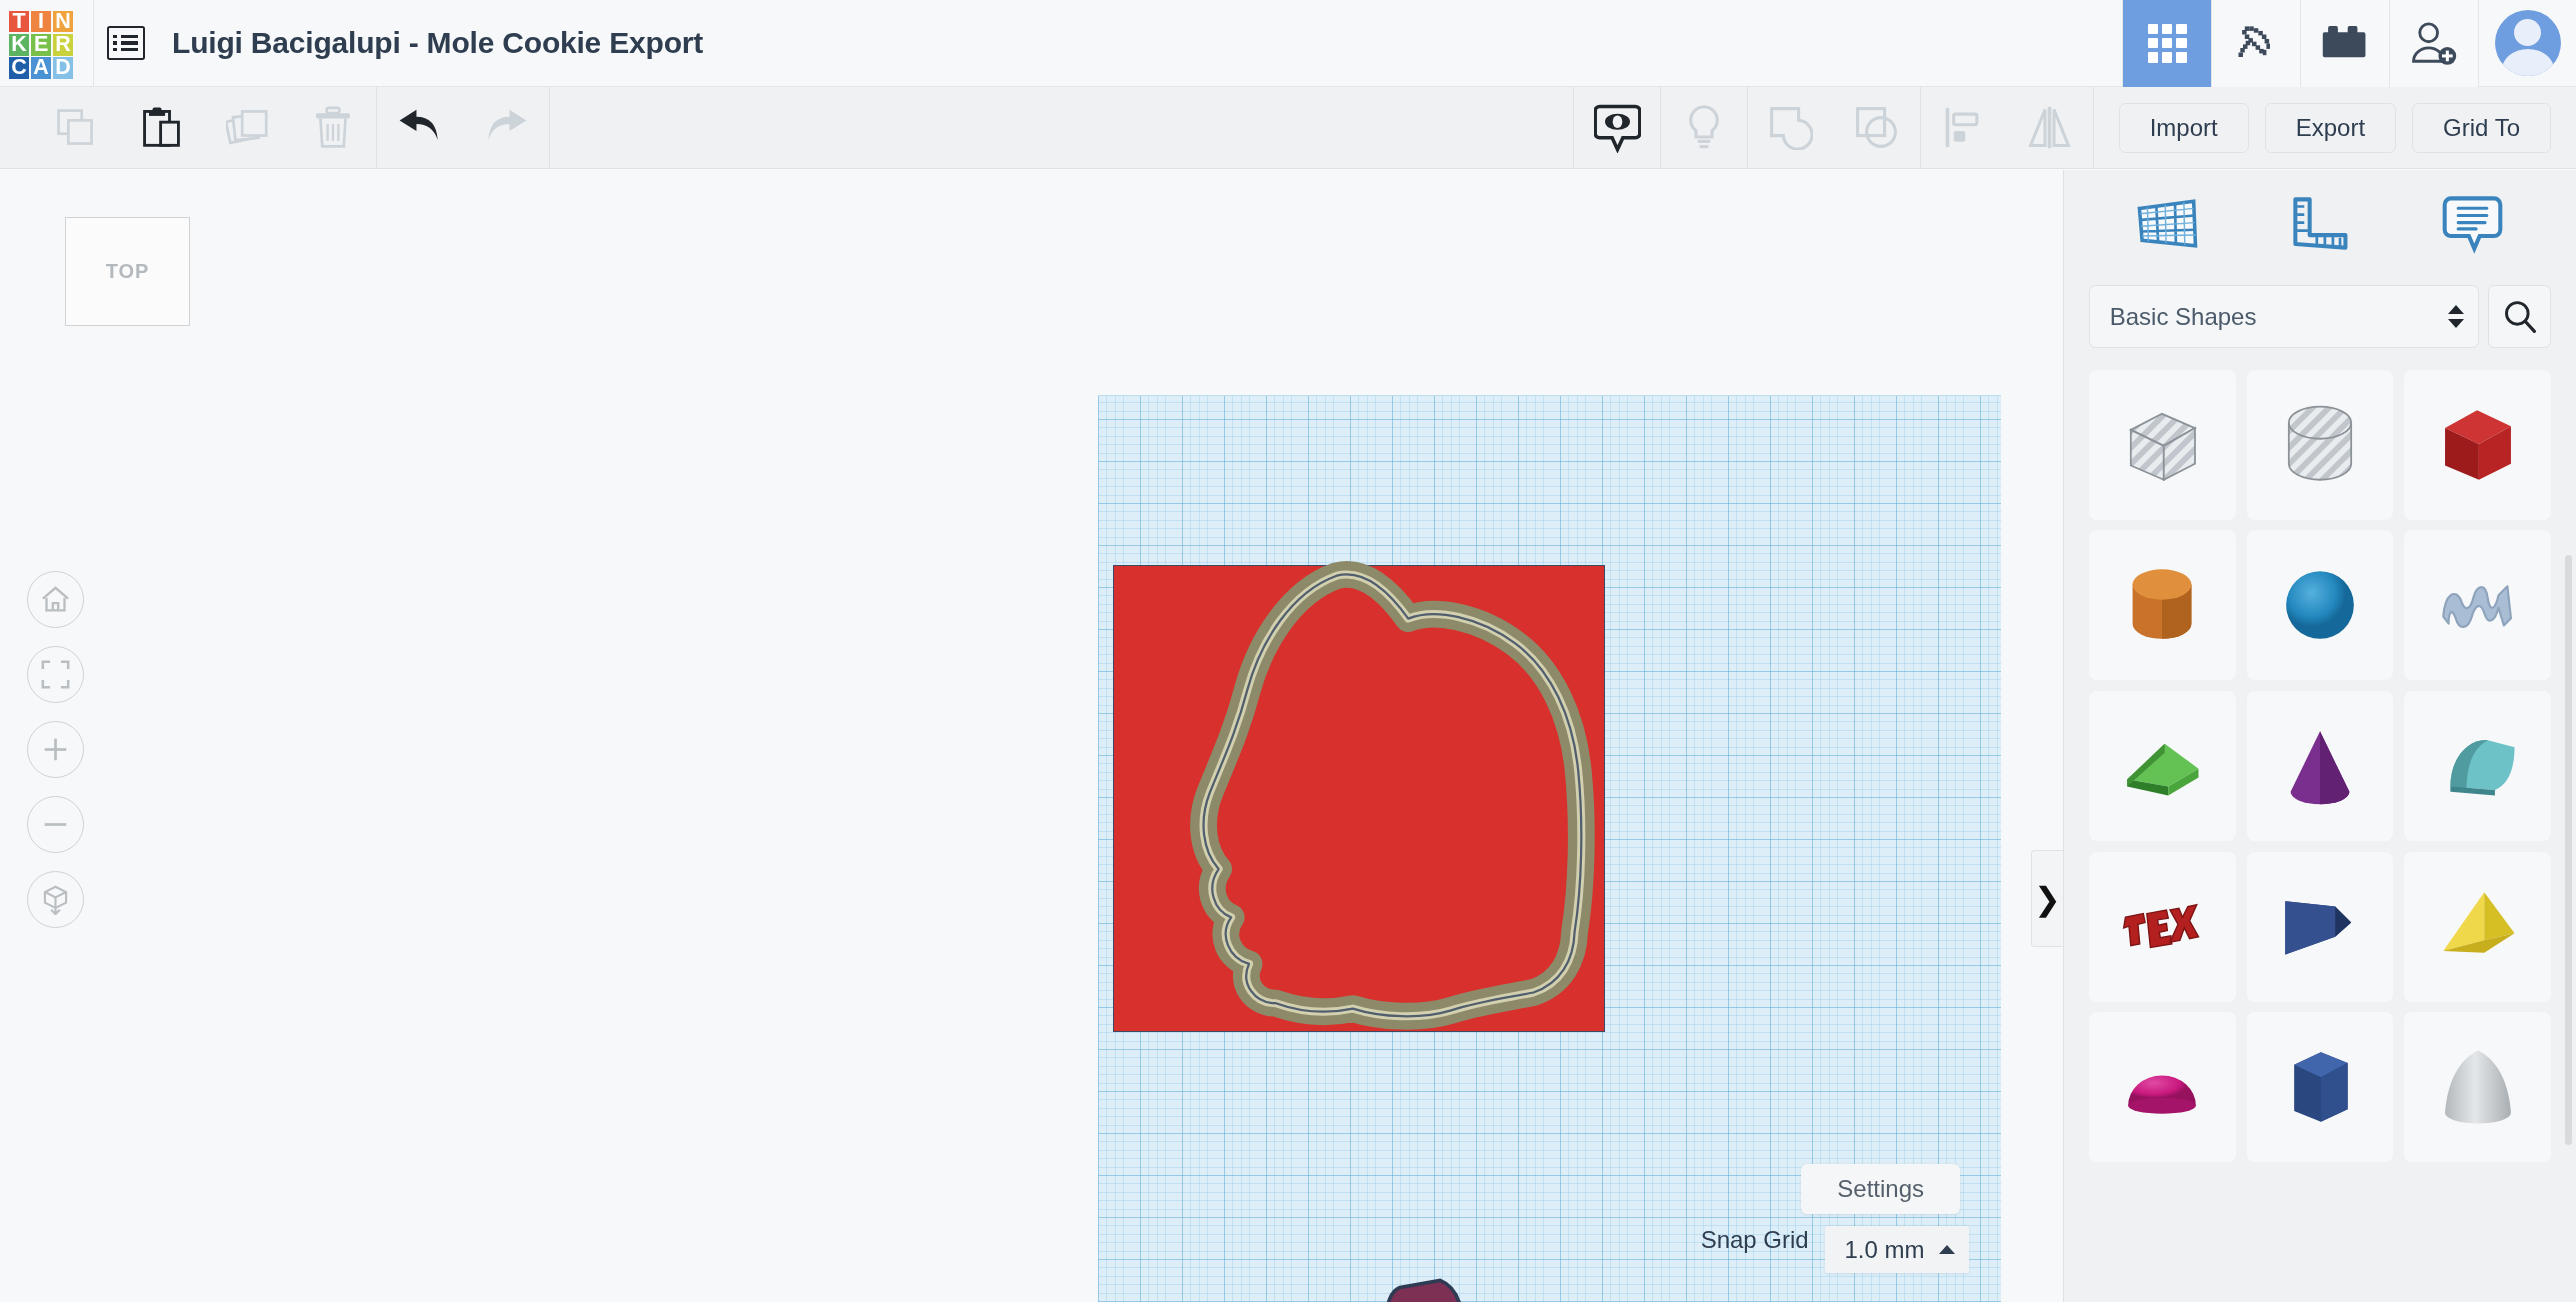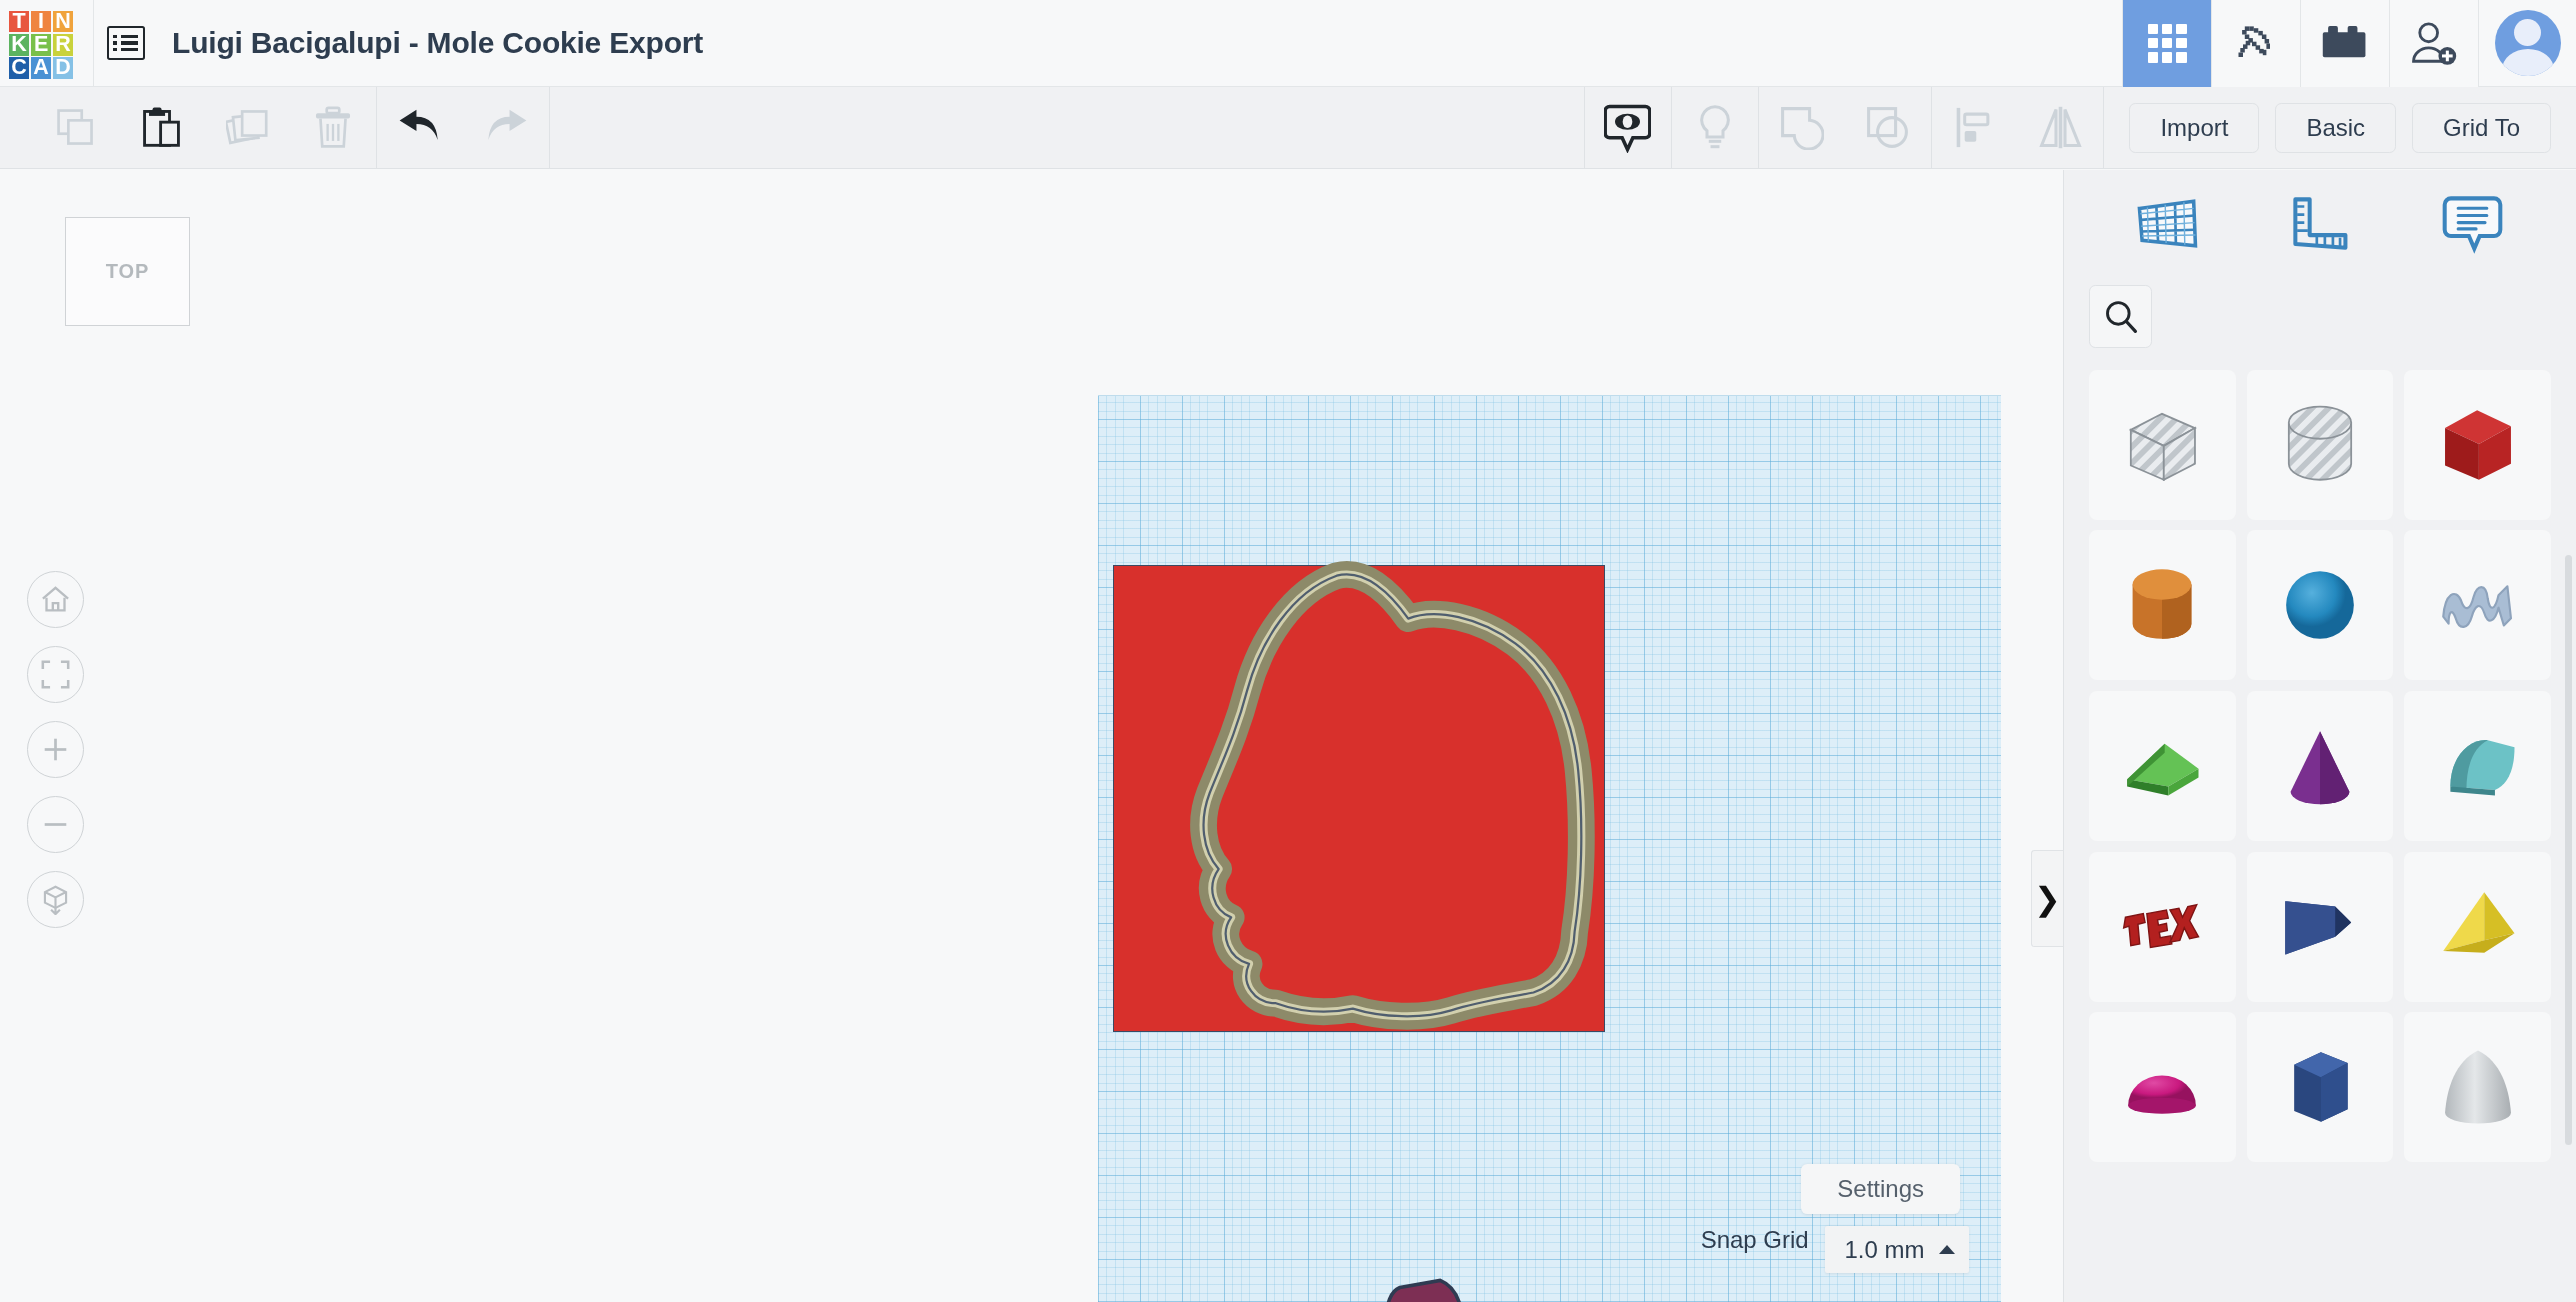--- a/index.html
+++ b/index.html
@@ -487,21 +487,21 @@
       <path d="M20 5 L20 45 L4 45 Z" fill="none" stroke="#ccd3d9" stroke-width="3.4"></path>
       <path d="M30 5 L30 45 L46 45 Z" fill="none" stroke="#ccd3d9" stroke-width="3.4"></path>
       <line x1="25" y1="2" x2="25" y2="48" stroke="#ccd3d9" stroke-width="4"></line>
     </svg>
   </div>
 
   <div class="tb-sep"></div>
 
   <div style="display:flex;align-items:center;padding-left:25px;padding-right:9px;">
     <div class="act-btn">Import</div>
-    <div class="act-btn">Basic</div>
+    <div class="act-btn">Export</div>
     <div class="act-btn">Grid To</div>
   </div>
 </div>
 
 <div class="canvas">
 
   <div class="viewcube">TOP</div>
 
   <div class="navstack">
     <div class="navbtn">
@@ -607,20 +607,27 @@
     </div>
     <div class="rp-tab">
       <svg width="61" height="61" viewBox="0 0 68 68">
         <path d="M10 6 H58 A7 7 0 0 1 65 13 V41 A7 7 0 0 1 58 48 H42 L36 62 L30 48 H10 A7 7 0 0 1 3 41 V13 A7 7 0 0 1 10 6 Z" fill="#f7f9fb" stroke="#3a84bd" stroke-width="4.5"></path>
         <path d="M18 17 H50 M18 25 H50 M18 33 H48 M18 40 H38" stroke="#3a84bd" stroke-width="3.4" stroke-linecap="round"></path>
       </svg>
     </div>
   </div>
 
   <div class="rpanel-controls">
+    <div class="shape-select">
+      <span>Basic Shapes</span>
+      <span class="stepper">
+        <i class="up"></i>
+          <i class="dn"></i>
+      </span>
+    </div>
     <div class="search-btn">
       <svg width="36" height="36" viewBox="0 0 40 40">
         <circle cx="17" cy="16" r="12" fill="none" stroke="#20262b" stroke-width="3.2"></circle>
         <line x1="26" y1="25" x2="36" y2="36" stroke="#20262b" stroke-width="3.6" stroke-linecap="round"></line>
       </svg>
     </div>
   </div>
 
   <div class="shapes-grid">
 

